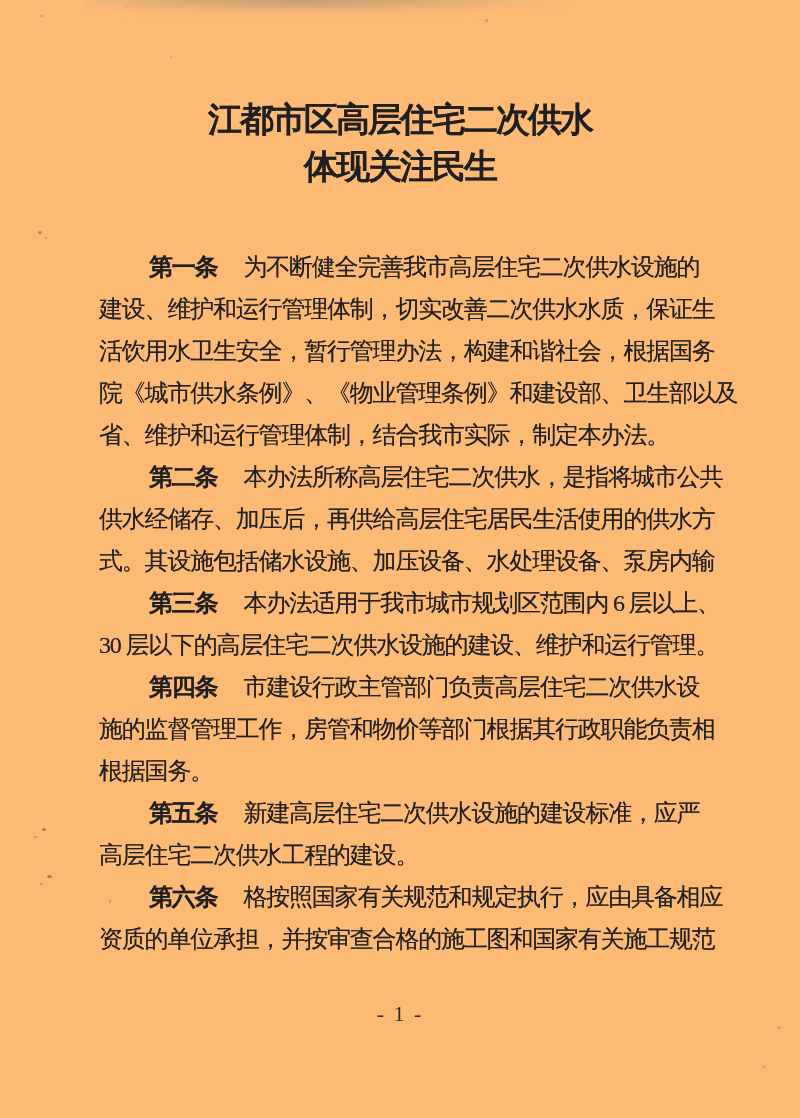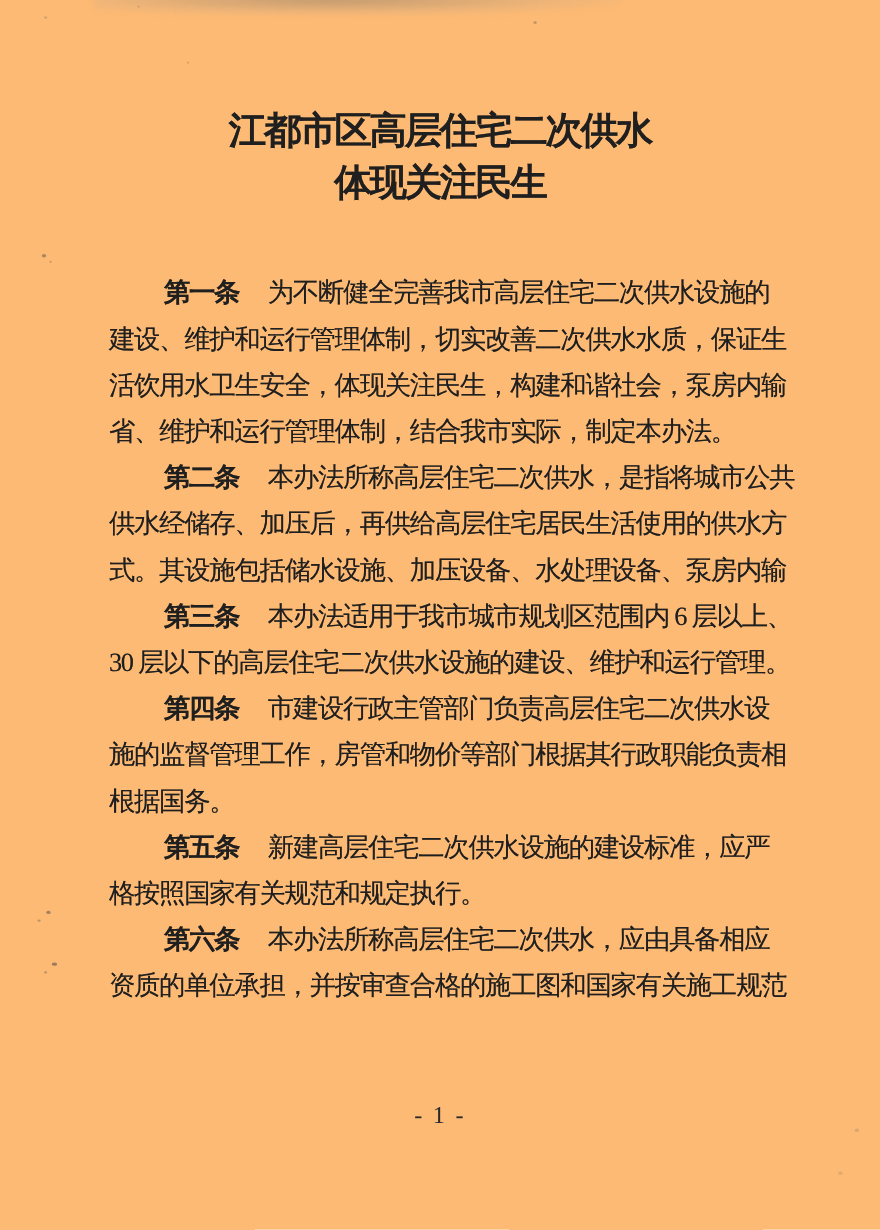--- a/index.html
+++ b/index.html
@@ -101,31 +101,32 @@
   <div class="speck" style="left:762px; top:1065px; width:4px; height:3px; opacity:.15;"></div>
 
   <div class="doc-title">
     <div>江都市区高层住宅二次供水</div>
     <div>体现关注民生</div>
   </div>
 
   <div class="doc-body">
     <div class="line indent"><span class="art">第一条</span><span>为不断健全完善我市高层住宅二次供水设施的</span></div>
     <div class="line">建设、维护和运行管理体制，切实改善二次供水水质，保证生</div>
-    <div class="line">活饮用水卫生安全，体现关注民生，构建和谐社会，泵房内输</div>
+    <div class="line">活饮用水卫生安全，暂行管理办法，构建和谐社会，根据国务</div>
+    <div class="line">院《城市供水条例》、《物业管理条例》和建设部、卫生部以及</div>
     <div class="line">省、维护和运行管理体制，结合我市实际，制定本办法。</div>
     <div class="line indent"><span class="art">第二条</span><span>本办法所称高层住宅二次供水，是指将城市公共</span></div>
     <div class="line">供水经储存、加压后，再供给高层住宅居民生活使用的供水方</div>
     <div class="line">式。其设施包括储水设施、加压设备、水处理设备、泵房内输</div>
     <div class="line indent"><span class="art">第三条</span><span>本办法适用于我市城市规划区范围内 6 层以上、</span></div>
     <div class="line">30 层以下的高层住宅二次供水设施的建设、维护和运行管理。</div>
     <div class="line indent"><span class="art">第四条</span><span>市建设行政主管部门负责高层住宅二次供水设</span></div>
     <div class="line">施的监督管理工作，房管和物价等部门根据其行政职能负责相</div>
     <div class="line">根据国务。</div>
     <div class="line indent"><span class="art">第五条</span><span>新建高层住宅二次供水设施的建设标准，应严</span></div>
-    <div class="line">格按照国家有关规范和规定执行。</div>
-    <div class="line indent"><span class="art">第六条</span><span>本办法所称高层住宅二次供水，应由具备相应</span></div>
+    <div class="line">高层住宅二次供水工程的建设。</div>
+    <div class="line indent"><span class="art">第六条</span><span>格按照国家有关规范和规定执行，应由具备相应</span></div>
     <div class="line">资质的单位承担，并按审查合格的施工图和国家有关施工规范</div>
   </div>
 
   <div class="page-num">- 1 -</div>
 
 </div>
 
 </body></html>

